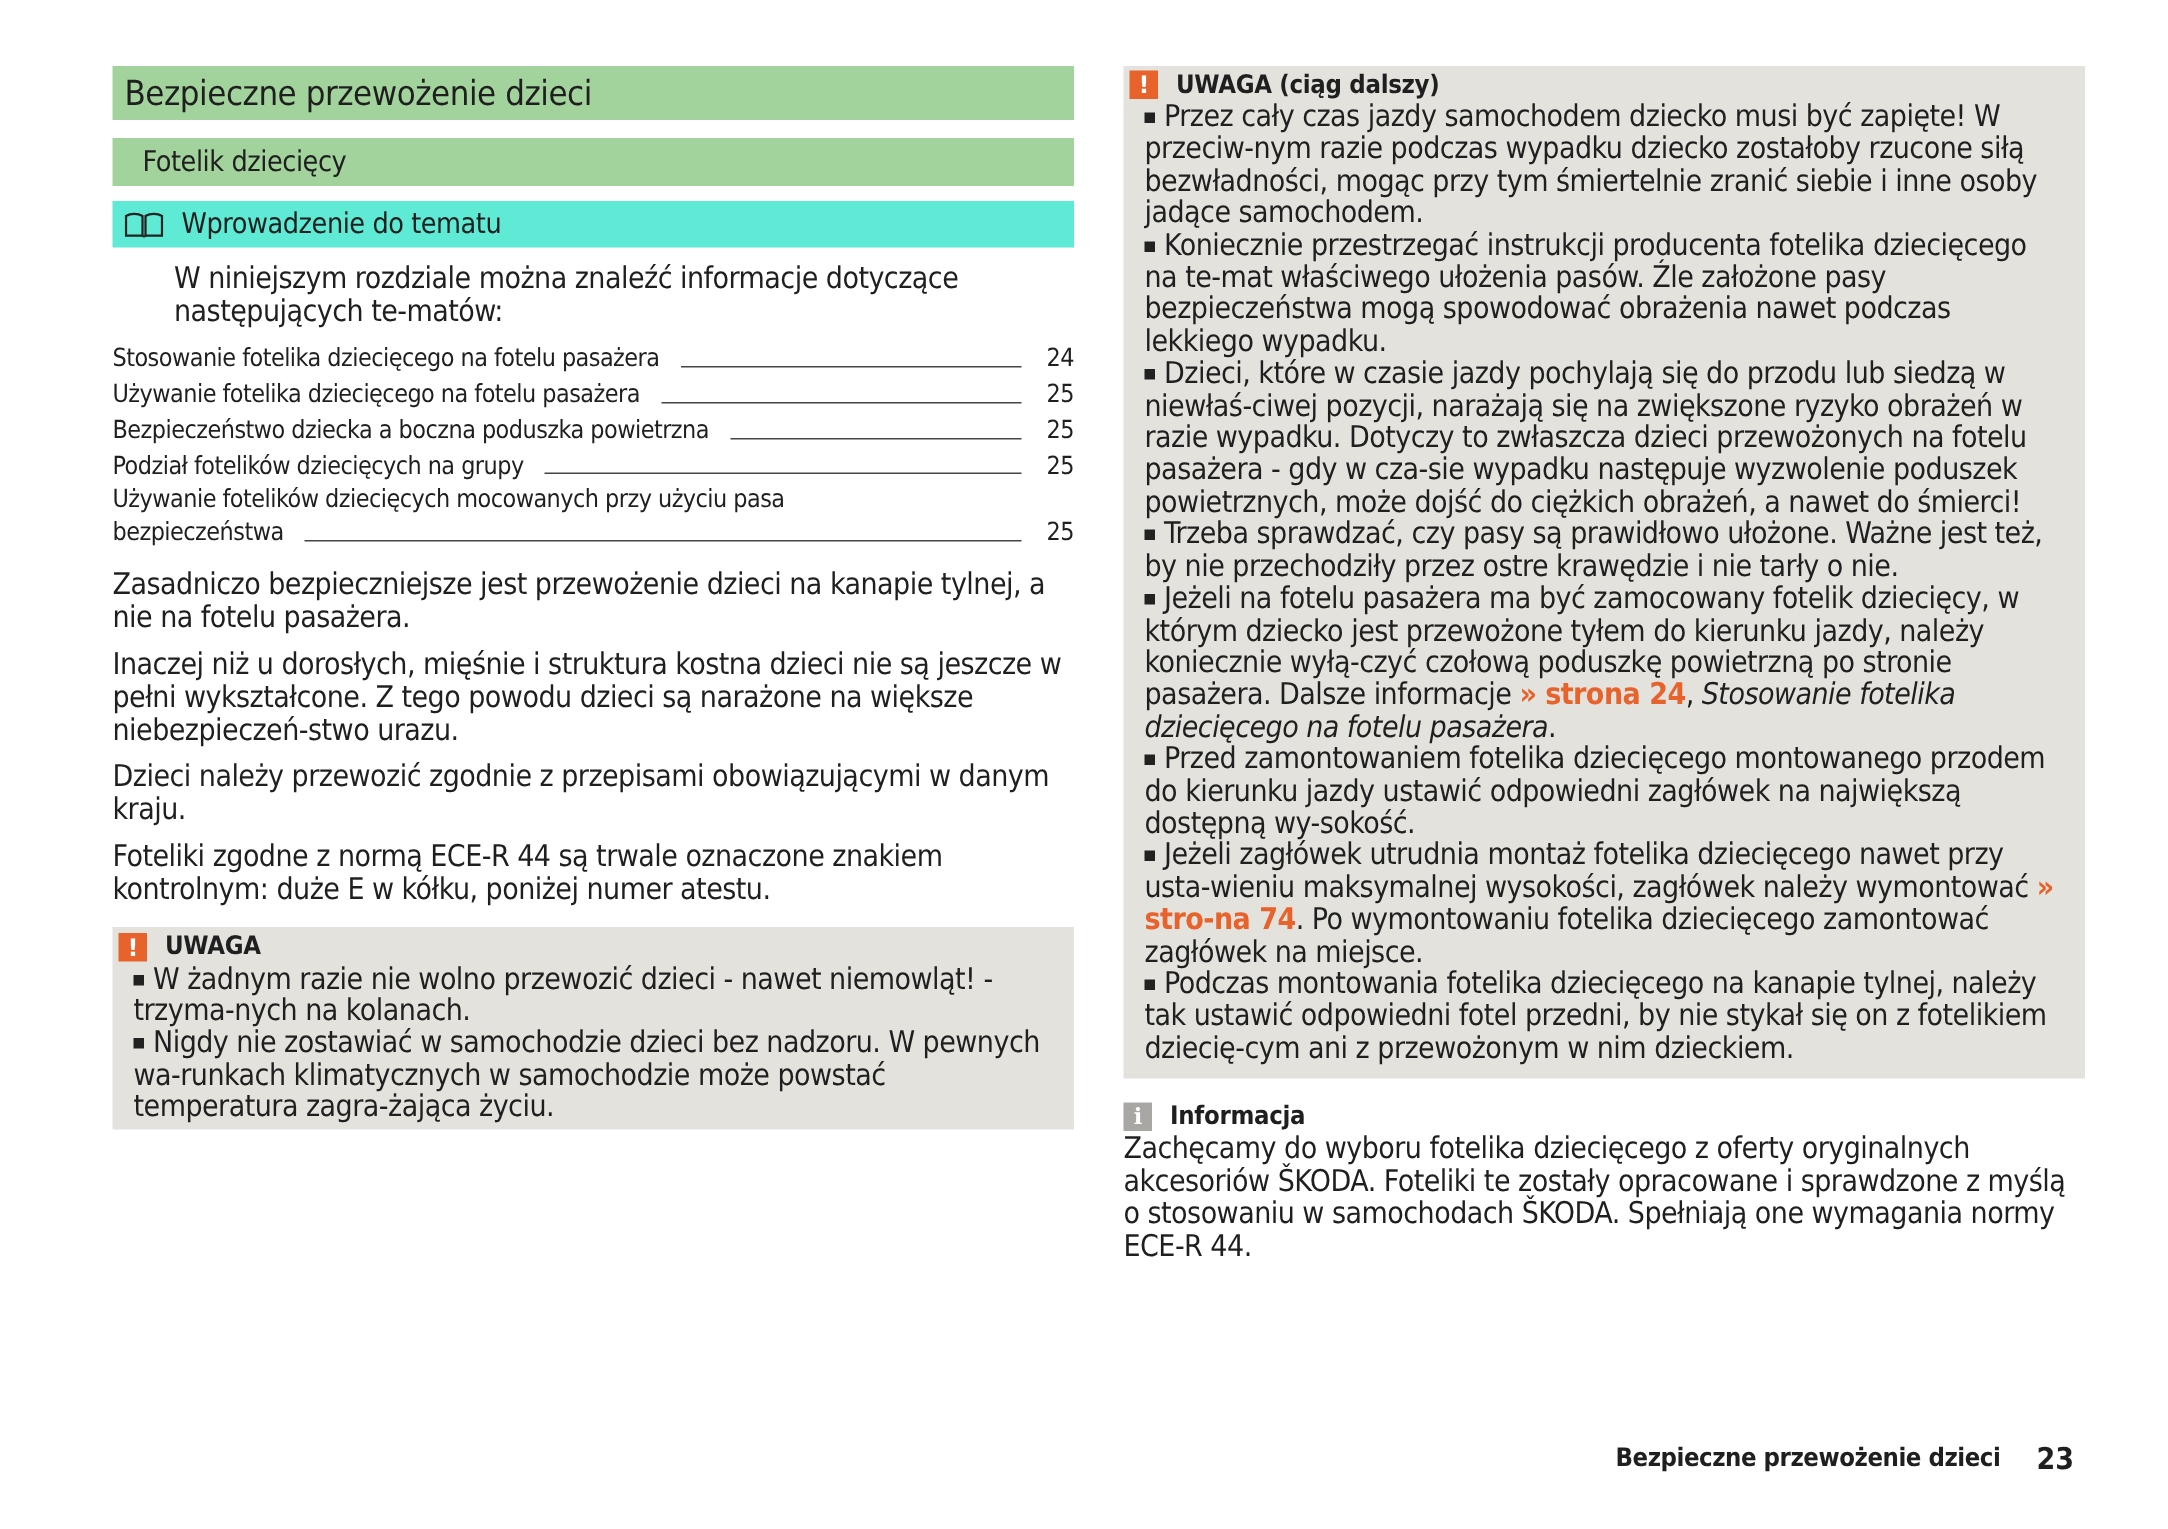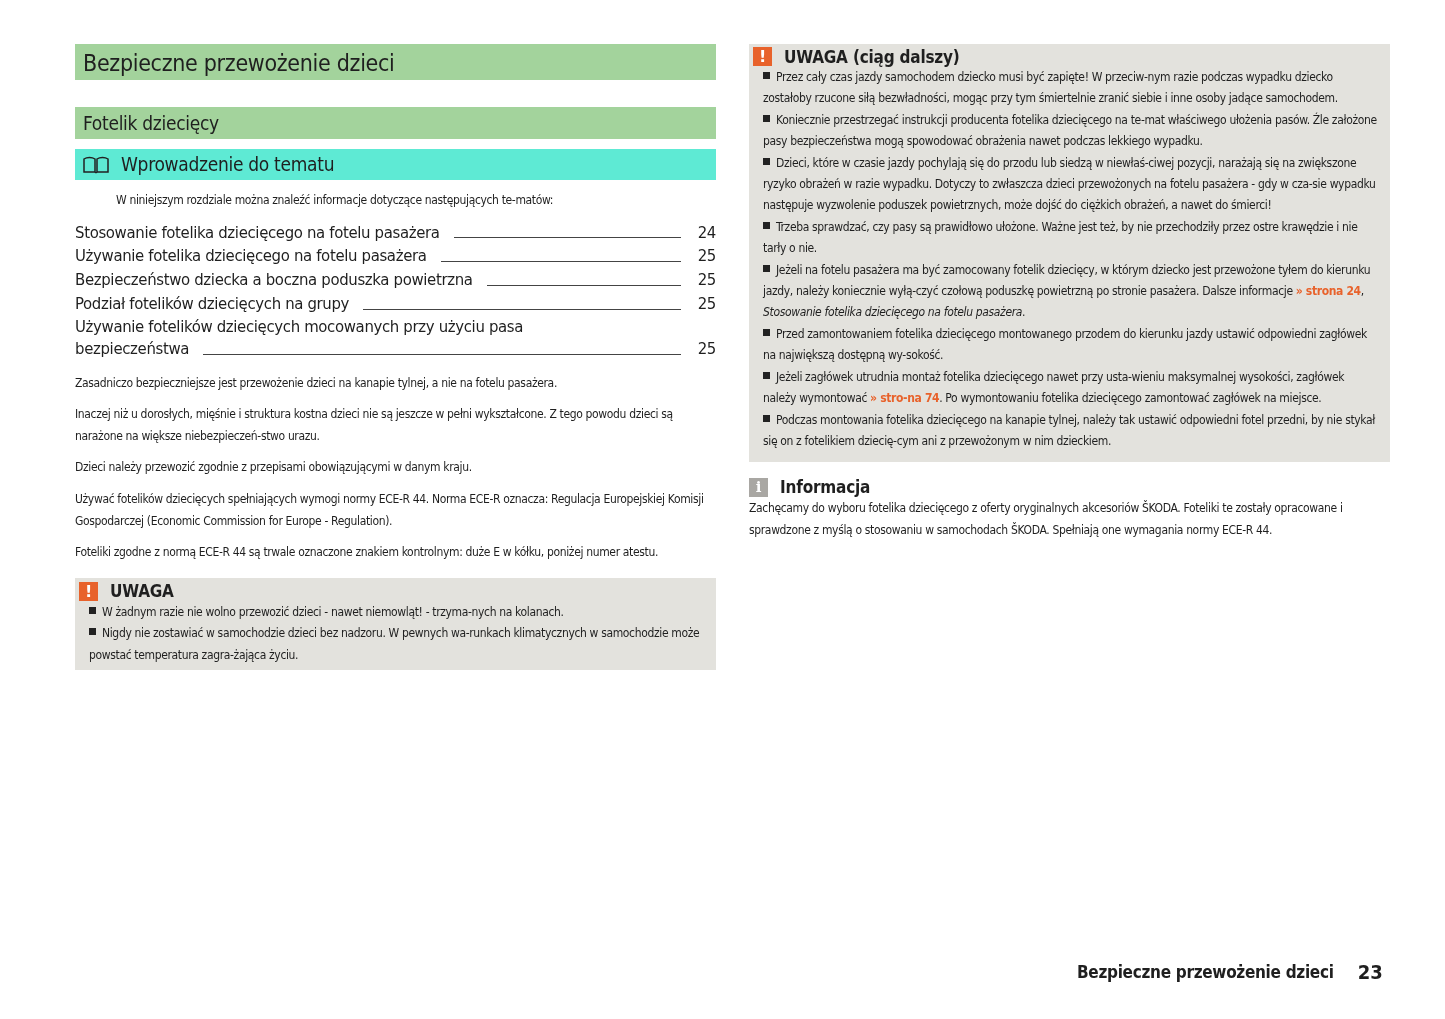--- a/index.html
+++ b/index.html
@@ -12,32 +12,32 @@
   .col-left { left: 75px; width: 641px; }
   .col-right { left: 749px; width: 641px; }
 
   .h1 {
     background: #a3d39c; height: 36px; line-height: 38px;
     font-size: 23px; padding-left: 8px; font-weight: normal; margin: 0;
     letter-spacing: -0.3px;
   }
   .h2 {
     background: #a3d39c; height: 32px; line-height: 33px;
-    font-size: 19px; padding-left: 8px; margin-top: 27px;
+    font-size: 19px; padding-left: 20px; margin-top: 12px;
     letter-spacing: -0.3px;
   }
   .h3 {
     background: #5eead4; height: 31px; line-height: 33px;
     font-size: 19px; padding-left: 8px; margin-top: 10px;
     display: flex; align-items: center; letter-spacing: -0.3px;
   }
   .h3 .book { width: 26px; height: 18px; margin-right: 12px; }
 
   p, .txt {
-    font-size: 12px; line-height: 21.6px; margin: 0;
+    font-size: 20px; line-height: 21.6px; margin: 0;
     letter-spacing: -0.35px;
   }
   .intro { margin-top: 10px; margin-left: 41px; }
   .toc { margin-top: 9px; }
   .toc-row { display: flex; align-items: flex-end; font-size: 16.6px; line-height: 23.8px; letter-spacing: -0.35px; }
   .toc-row .label { white-space: nowrap; }
   .toc-row .leader { flex: 1; border-bottom: 1px solid #444; margin: 0 14px 6px 14px; }
   .toc-row .page { width: 21px; text-align: right; }
   .toc-multi .first { font-size: 16.6px; line-height: 21px; letter-spacing: -0.35px; }
   .para { margin-top: 10px; }
@@ -119,21 +119,20 @@
         <span class="label">bezpieczeństwa</span>
         <span class="leader"></span>
         <span class="page">25</span>
       </div>
     </div>
   </div>
 
   <p class="para" style="margin-top:12px">Zasadniczo bezpieczniejsze jest przewożenie dzieci na kanapie tylnej, a nie na fotelu pasażera.</p>
   <p class="para">Inaczej niż u dorosłych, mięśnie i struktura kostna dzieci nie są jeszcze w pełni wykształcone. Z tego powodu dzieci są narażone na większe niebezpieczeń-stwo urazu.</p>
   <p class="para">Dzieci należy przewozić zgodnie z przepisami obowiązującymi w danym kraju.</p>
-  <p class="para">Używać fotelików dziecięcych spełniających wymogi normy ECE-R 44. Norma ECE-R oznacza: Regulacja Europejskiej Komisji Gospodarczej (Economic Commission for Europe - Regulation).</p>
   <p class="para">Foteliki zgodne z normą ECE-R 44 są trwale oznaczone znakiem kontrolnym: duże E w kółku, poniżej numer atestu.</p>
 
   <div class="warn">
     <div class="warn-head">
       <span class="excl">!</span>
       <span>UWAGA</span>
     </div>
     <div class="txt bullet">W żadnym razie nie wolno przewozić dzieci - nawet niemowląt! - trzyma-nych na kolanach.</div>
     <div class="txt bullet">Nigdy nie zostawiać w samochodzie dzieci bez nadzoru. W pewnych wa-runkach klimatycznych w samochodzie może powstać temperatura zagra-żająca życiu.</div>
   </div>

